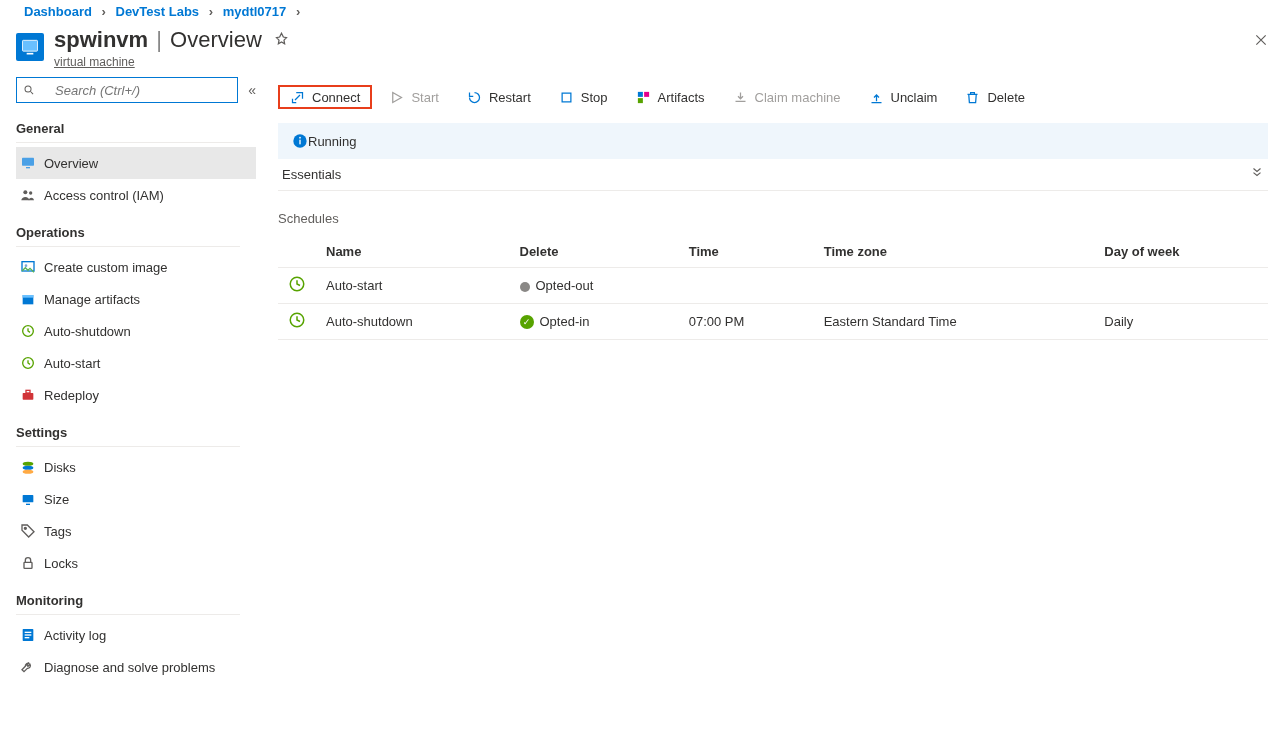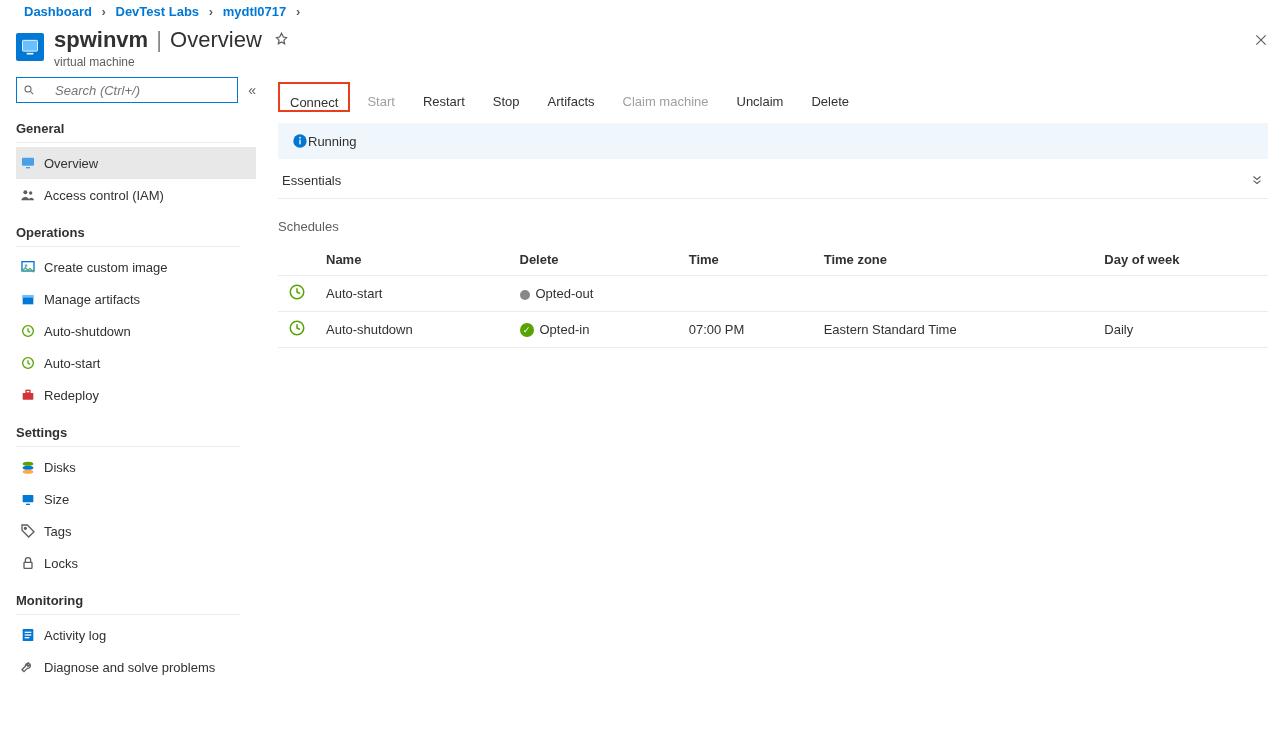--- a/index.html
+++ b/index.html
@@ -11,21 +11,21 @@
 .breadcrumb .sep { color: #605e5c; margin: 0 6px; }
 
 
 .header { display: flex; align-items: flex-start; padding: 0 16px 8px 16px; position: relative; }
 .header-icon { width: 28px; height: 28px; margin-right: 10px; margin-top: 6px; background: #0078d4; border-radius: 2px; display:flex; align-items:center; justify-content:center;}
 .header-icon svg { width:20px; height:20px; }
 .header-titles { flex: 1; }
 .header-title { font-size: 22px; font-weight: 400; display: flex; align-items: center; gap: 12px; }
 .header-title .bold { font-weight: 600; }
 .header-title .pipe { font-weight: 300; color: #888; margin: 0 2px; }
-.header-sub { font-size: 12px; color: #605e5c; margin-top: 2px; margin-left: 0px; }
+.header-sub { font-size: 12px; color: #605e5c; margin-top: 2px; margin-left: 0px; text-decoration: underline; }
 .pin-icon { color: #605e5c; cursor: pointer; }
 .close-btn { position: absolute; right: 18px; top: 6px; font-size: 16px; color: #605e5c; cursor: pointer; }
 
 
 .body { display: flex; }
 
 
 .sidebar { width: 256px; padding: 0 0 20px 16px; }
 .search-row { display: flex; align-items: center; gap: 10px; margin-bottom: 10px; }
 .search-box { flex: 1; display: flex; align-items: center; border: 1px solid #0078d4; height: 26px; padding: 0 6px; gap: 16px; }
@@ -36,29 +36,29 @@
 .nav-section-title { font-size: 13px; font-weight: 600; color: #323130; padding: 8px 0 6px 0; border-bottom: 0px; }
 .nav-section-underline { border-bottom: 1px solid #edebe9; margin-right: 16px; margin-bottom: 4px; }
 .nav-item { display: flex; align-items: center; height: 32px; padding-left: 4px; cursor: pointer; font-size: 13px; color: #323130; margin-right: 0px; }
 .nav-item.selected { background: #e8e8e8; }
 .nav-item .nav-icon { width: 16px; height: 16px; margin-right: 8px; display:flex; align-items:center; justify-content:center;}
 .nav-section { margin-top: 6px; }
 
 
 .main { flex: 1; padding: 0 18px 0 22px; }
 .toolbar { display: flex; align-items: center; gap: 6px; height: 40px; border-bottom: 0px; }
-.tb-btn { display: flex; align-items: center; gap: 7px; padding: 4px 10px; font-size: 13px; cursor: pointer; color: #323130; border: 1px solid transparent; height: 30px; flex-direction: column; }
+.tb-btn { display: flex; align-items: center; gap: 7px; padding: 4px 10px; font-size: 13px; cursor: pointer; color: #323130; border: 1px solid transparent; height: 24px; }
 .tb-btn.disabled { color: #a19f9d; cursor: default; }
 .tb-btn.highlight { border: 2px solid #e83e1b; }
 .tb-btn svg { width: 15px; height: 15px; }
 
 .status-bar { background: #eff6fc; padding: 10px 14px; margin-top: 6px; display: flex; align-items: center; font-size: 13px; }
 .status-bar .info-circle { width:16px; height:16px; }
 
-.essentials-row { display: flex; align-items: flex-start; padding: 14px 4px 8px 4px; border-bottom: 1px solid #edebe9; margin-top: 0px; font-size: 13px;}
+.essentials-row { display: flex; align-items: flex-end; padding: 6px 4px 8px 4px; border-bottom: 1px solid #edebe9; margin-top: 0px; font-size: 13px;}
 .essentials-row .lbl { flex:1; }
 .essentials-row .chev { color: #605e5c; }
 
 .section-title { font-size: 13px; color: #605e5c; margin: 20px 0 10px 0; }
 
 table.schedules { width: 100%; border-collapse: collapse; font-size: 13px; }
 table.schedules th { text-align: left; font-weight: 600; padding: 8px 8px; border-bottom: 1px solid #edebe9; color: #323130; }
 table.schedules td { padding: 7px 8px; border-bottom: 1px solid #edebe9; }
 table.schedules th:first-child, table.schedules td:first-child { width: 40px; padding-left: 10px;}
 .clock-icon { width:18px; height:18px; }

